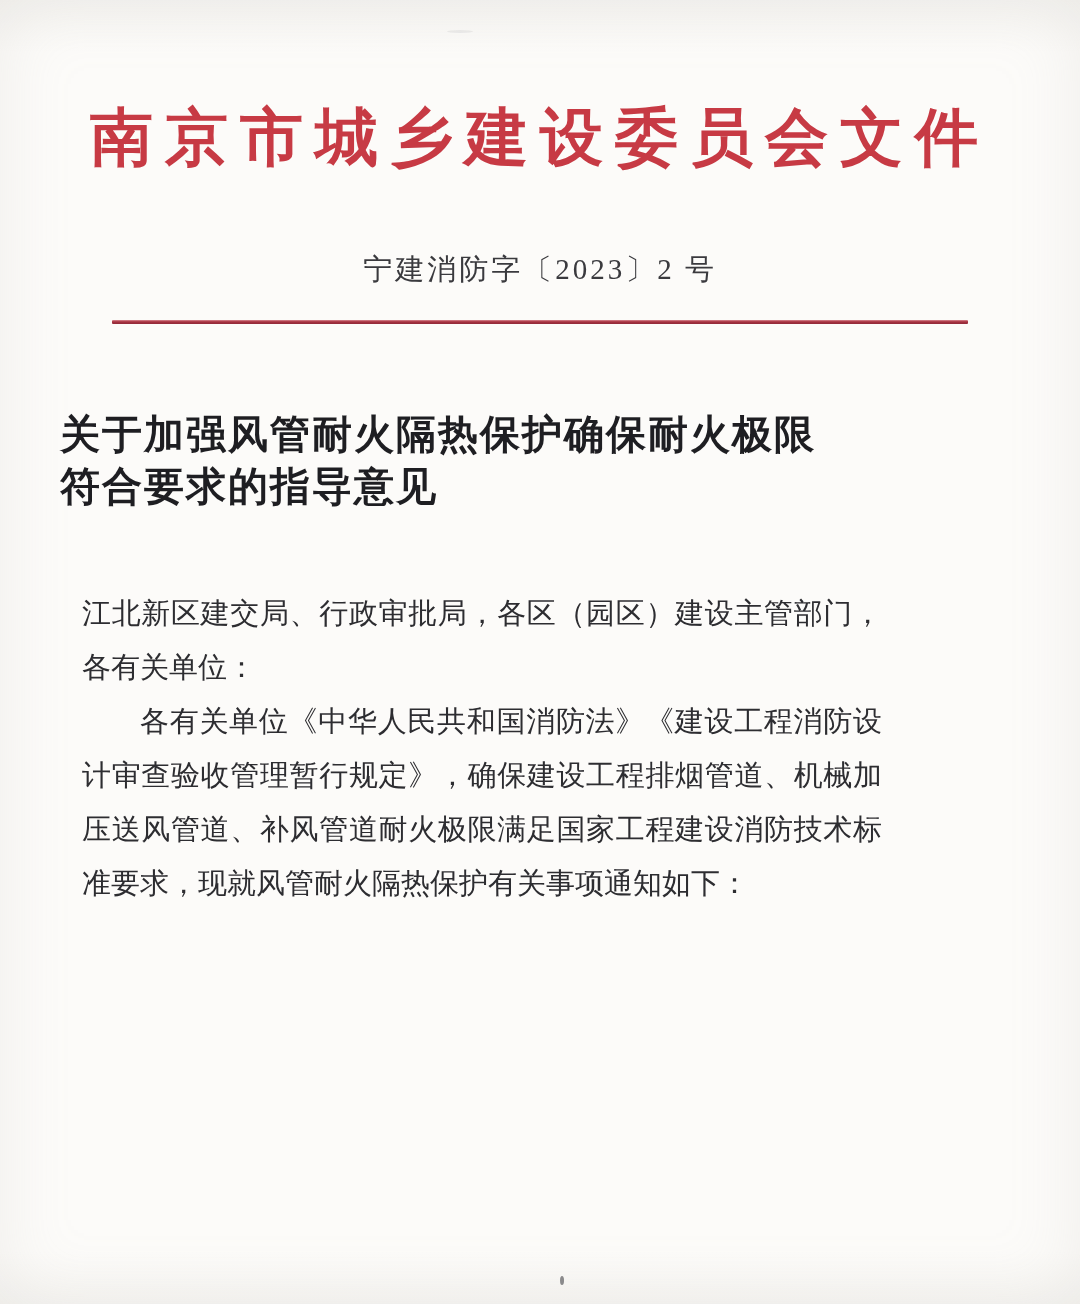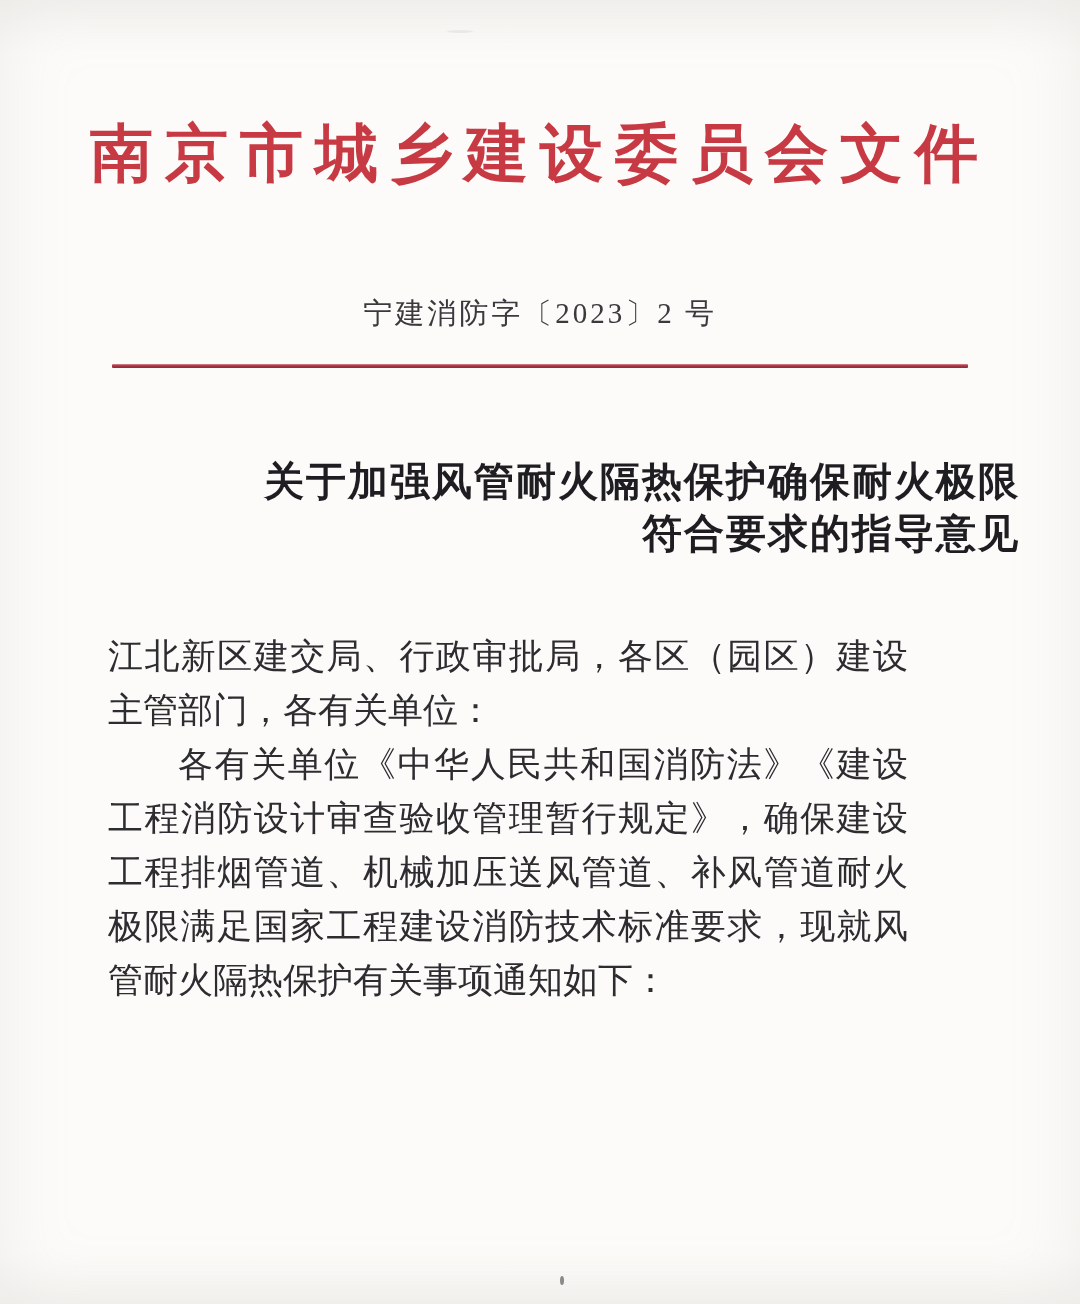--- a/index.html
+++ b/index.html
@@ -16,62 +16,63 @@
     width: 1080px;
     height: 1304px;
     background: linear-gradient(180deg, #f6f5f2 0%, #fcfbf9 4%, #fcfbf9 96%, #f7f6f3 100%);
     box-shadow: inset 0 0 70px rgba(185, 180, 170, 0.18);
     overflow: hidden;
     box-sizing: border-box;
     padding-top: 98px;
   }
 
   .agency-title {
-    margin: 16px;
+    margin: 0;
     text-align: center;
     color: #c73a44;
     font-size: 63px;
     font-weight: 700;
     letter-spacing: 12px;
     line-height: 1.3;
     white-space: nowrap;
   }
 
   .doc-number {
-    margin-top: 98px;
+    margin-top: 70px;
     text-align: center;
     color: #3a3a3e;
     font-size: 29px;
     letter-spacing: 3px;
   }
 
   .red-divider {
     width: 856px;
     height: 4px;
     margin: 30px auto 0 auto;
     background: linear-gradient(180deg, #d98a93 0%, #a83240 45%, #8f2a3a 100%);
     border-radius: 1px;
   }
 
   .document-title {
     margin: 88px 60px 0 60px;
-    text-align: right;
+    text-align: left;
     color: #1e1e22;
     font-size: 40px;
     font-weight: 700;
     letter-spacing: 2px;
     line-height: 52px;
     white-space: pre-line;
+    font-family: Liberation Mono, monospace;
   }
 
   .body-block {
     width: 800px;
-    margin: 70px auto 0 108px;
+    margin: 70px auto 0 82px;
     color: #2d2d31;
-    font-size: 35px;
+    font-size: 29px;
     line-height: 54px;
     text-align: justify;
   }
 
   .body-block p {
     margin: 0;
   }
 
   .para-indent {
     text-indent: 2em;

